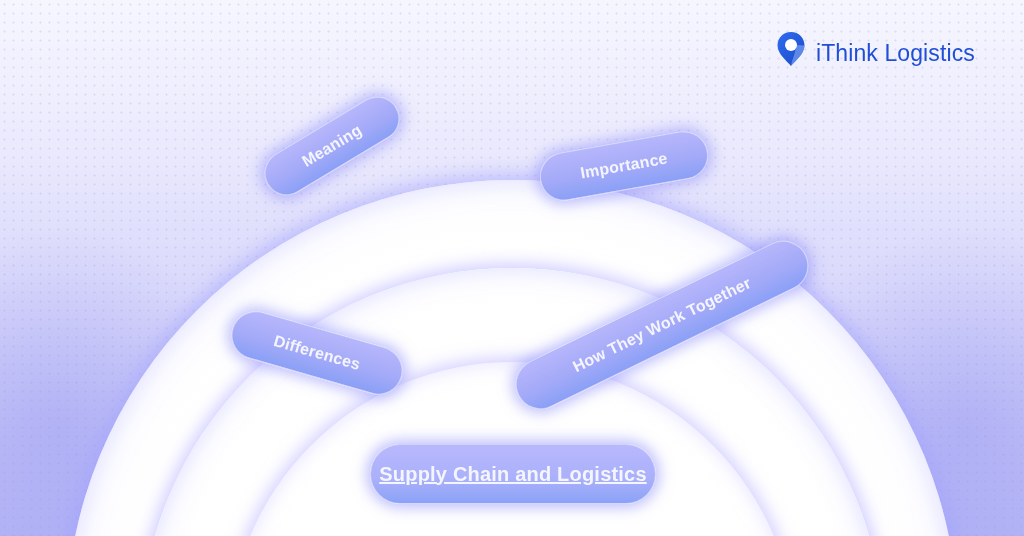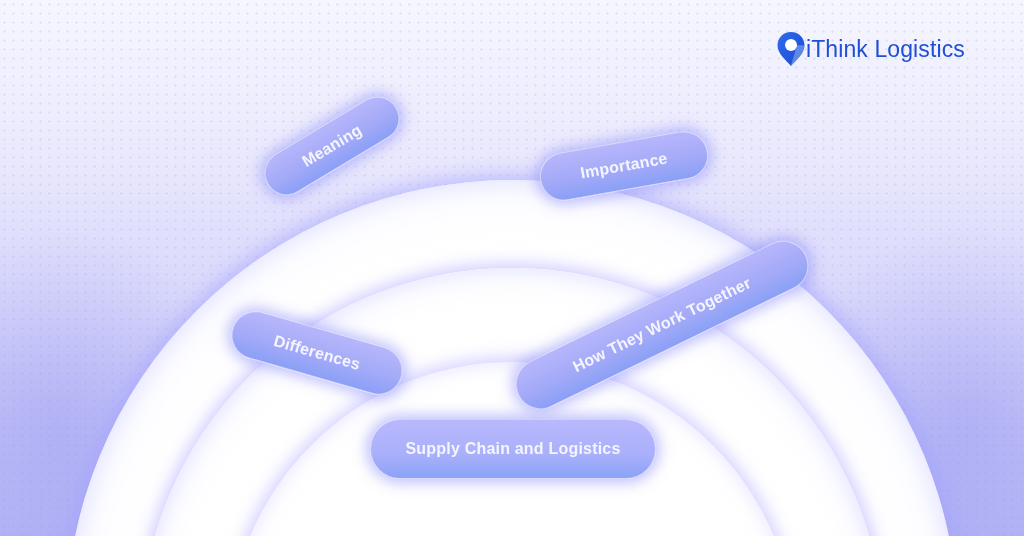--- a/index.html
+++ b/index.html
@@ -30,24 +30,24 @@
     border-radius: 999px; color: #f4f5ff; font-weight: 700; letter-spacing: 0.2px;
     background: linear-gradient(180deg, #b6b6fb 0%, #a4aaf8 55%, #8aa0f6 100%);
     border: 1px solid rgba(225,225,255,0.75);
     box-shadow: 0 0 14px 4px rgba(140,140,250,0.55);
     transform-origin: center center; white-space: nowrap; }
 
   .p-meaning { width: 148px; height: 42px; left: 257px; top: 124px; transform: rotate(-31deg); font-size: 16px; }
   .p-importance { width: 168px; height: 46px; left: 539px; top: 142px; transform: rotate(-10deg); font-size: 16px; }
   .p-differences { width: 174px; height: 46px; left: 229px; top: 329px; transform: rotate(16deg); font-size: 16px; }
   .p-together { width: 318px; height: 48px; left: 502px; top: 300px; transform: rotate(-26deg); font-size: 16px; }
-  .p-center { width: 284px; height: 58px; left: 370px; top: 419px; font-size: 16px;
-    background: linear-gradient(180deg, #b9b8fd 0%, #a9b0fa 60%, #8ba2f7 100%); }
+  .p-center { width: 284px; height: 58px; left: 370px; top: 444px; font-size: 20px;
+    background: linear-gradient(180deg, #b9b8fd 0%, #a9b0fa 60%, #8ba2f7 100%); text-decoration: underline; }
 
-  .logo { position: absolute; left: 776px; top: 31px; display: flex; align-items: center; }
+  .logo { position: absolute; left: 776px; top: 31px; display: flex; align-items: flex-end; gap: 10px; }
   .logo-icon { width: 30px; height: 36px; position: relative; }
   .logo-text { color: #1f4fd6; font-size: 23px; font-weight: 400; letter-spacing: 0.1px; }
 </style>
 </head>
 <body>
 
 <div class="canvas">
   <div class="dots"></div>
   <div class="side-glow-l"></div>
   <div class="side-glow-r"></div>

